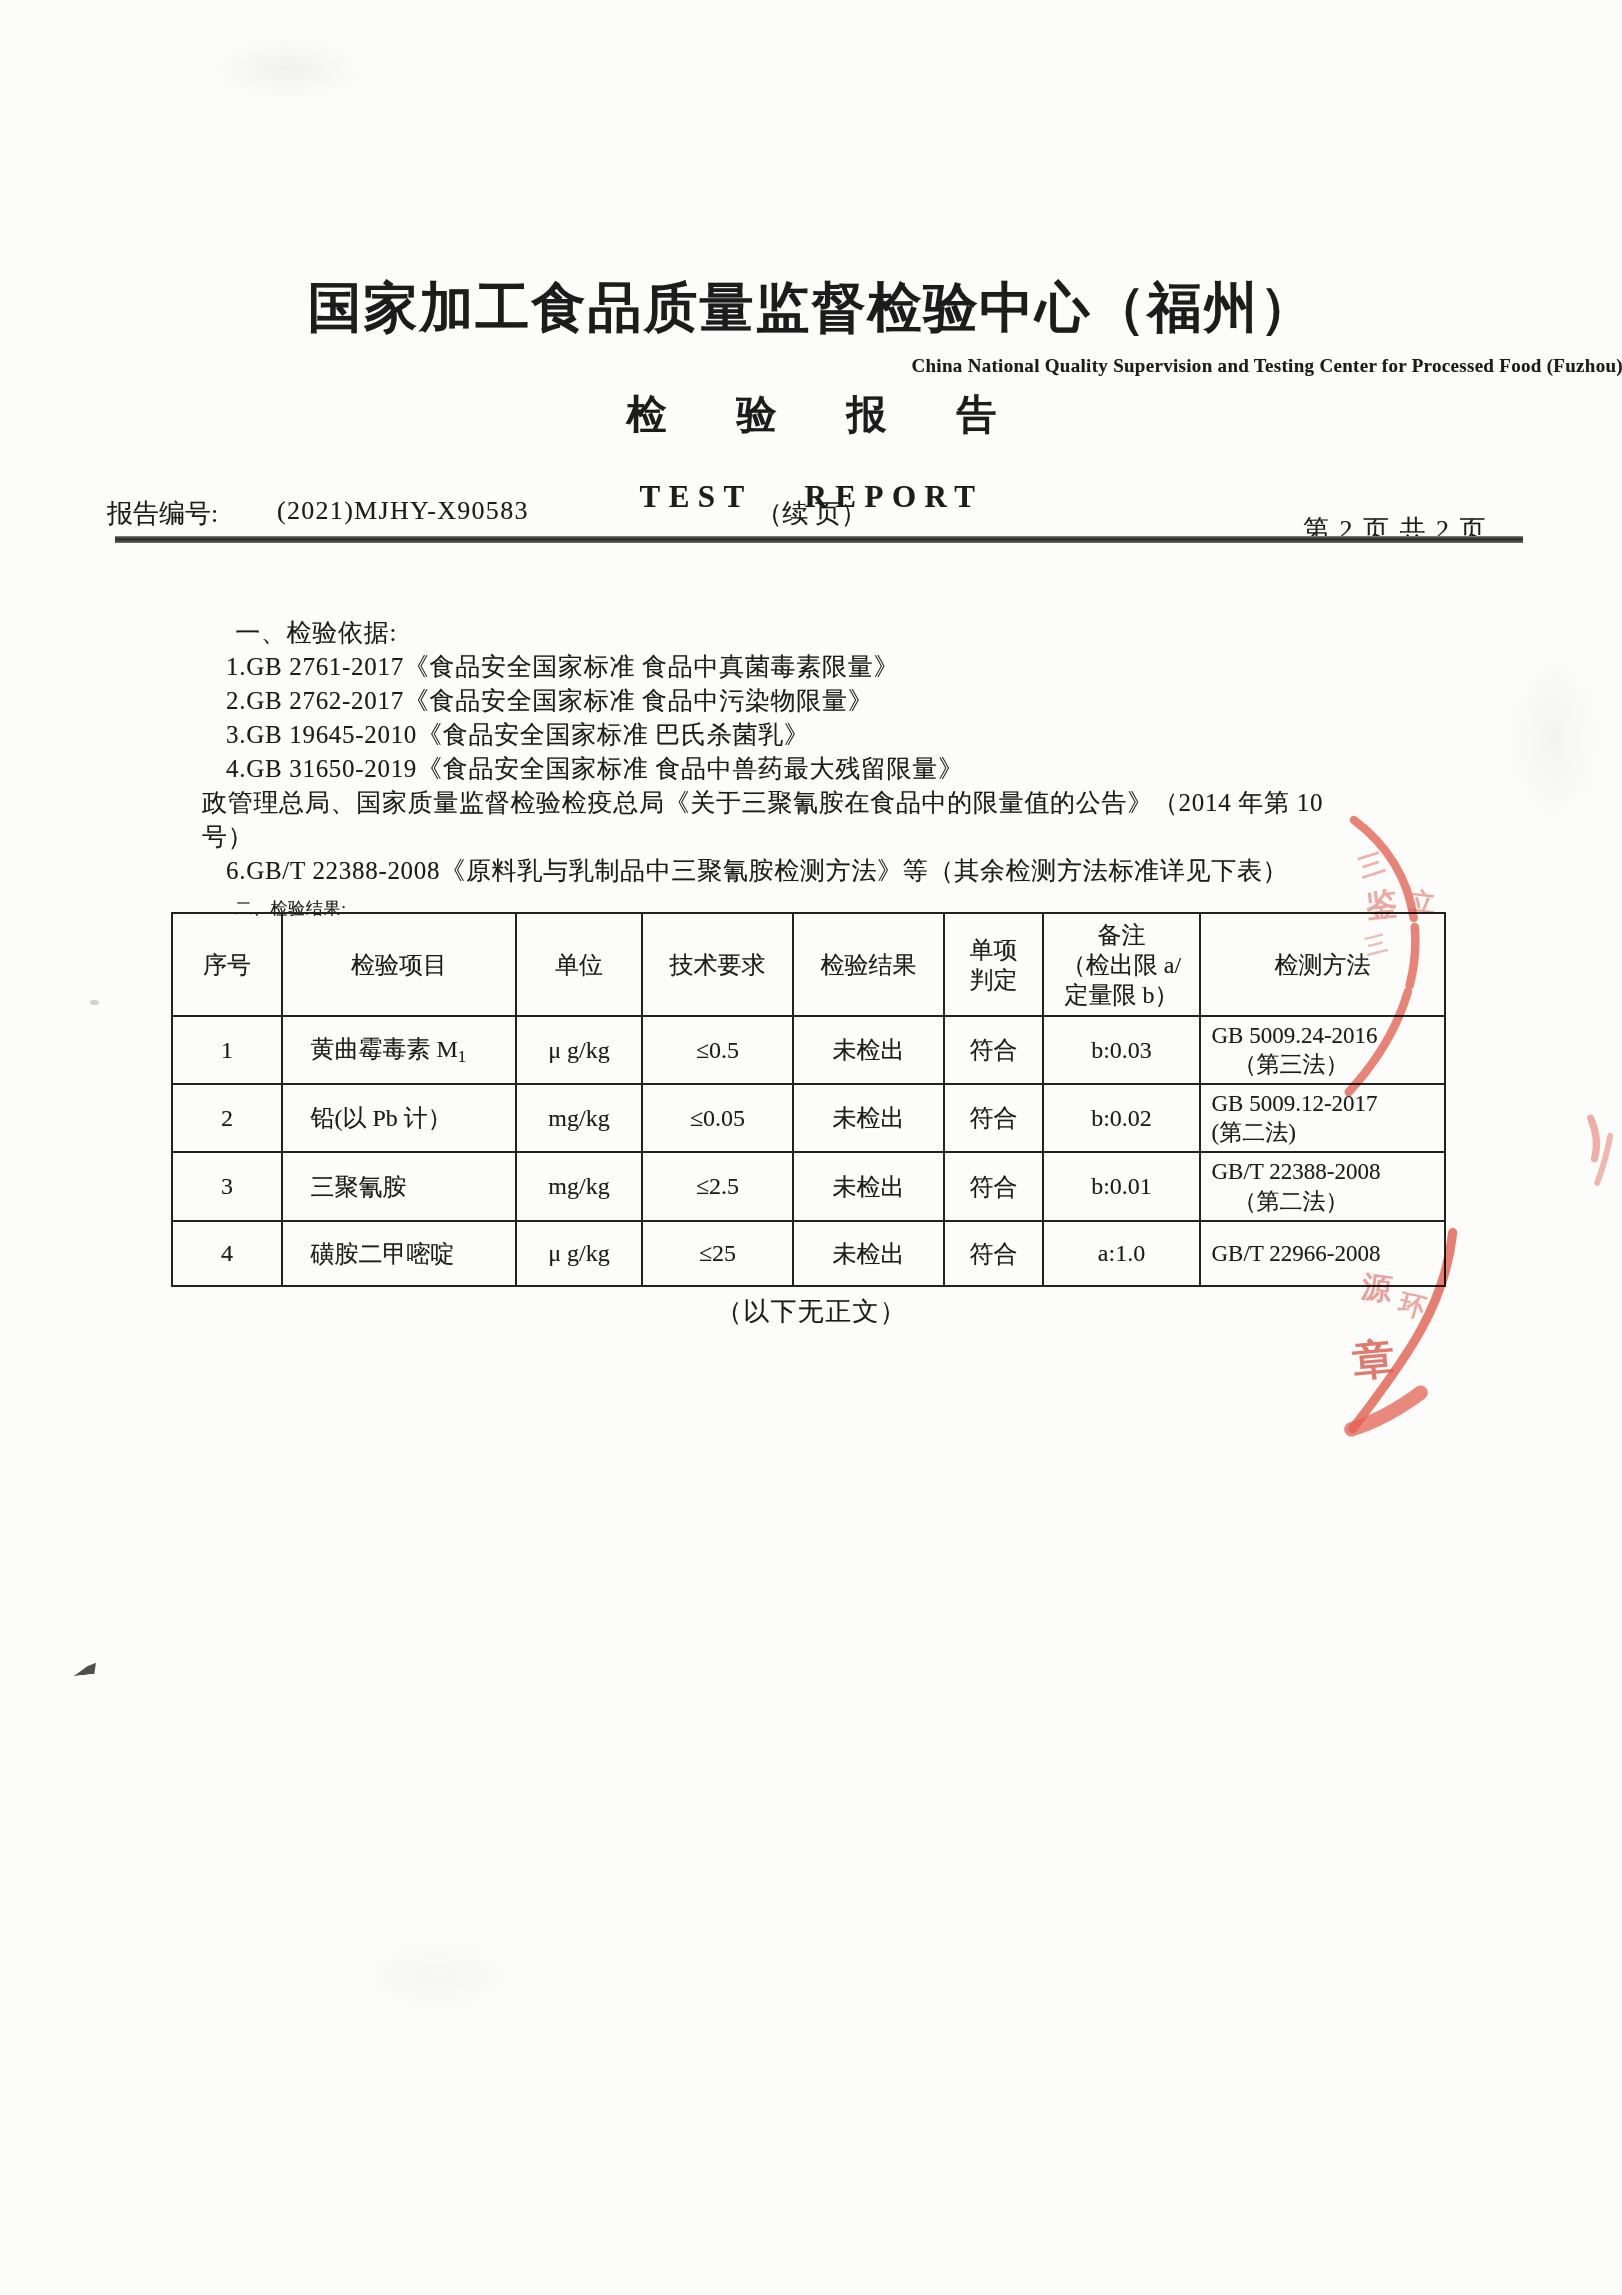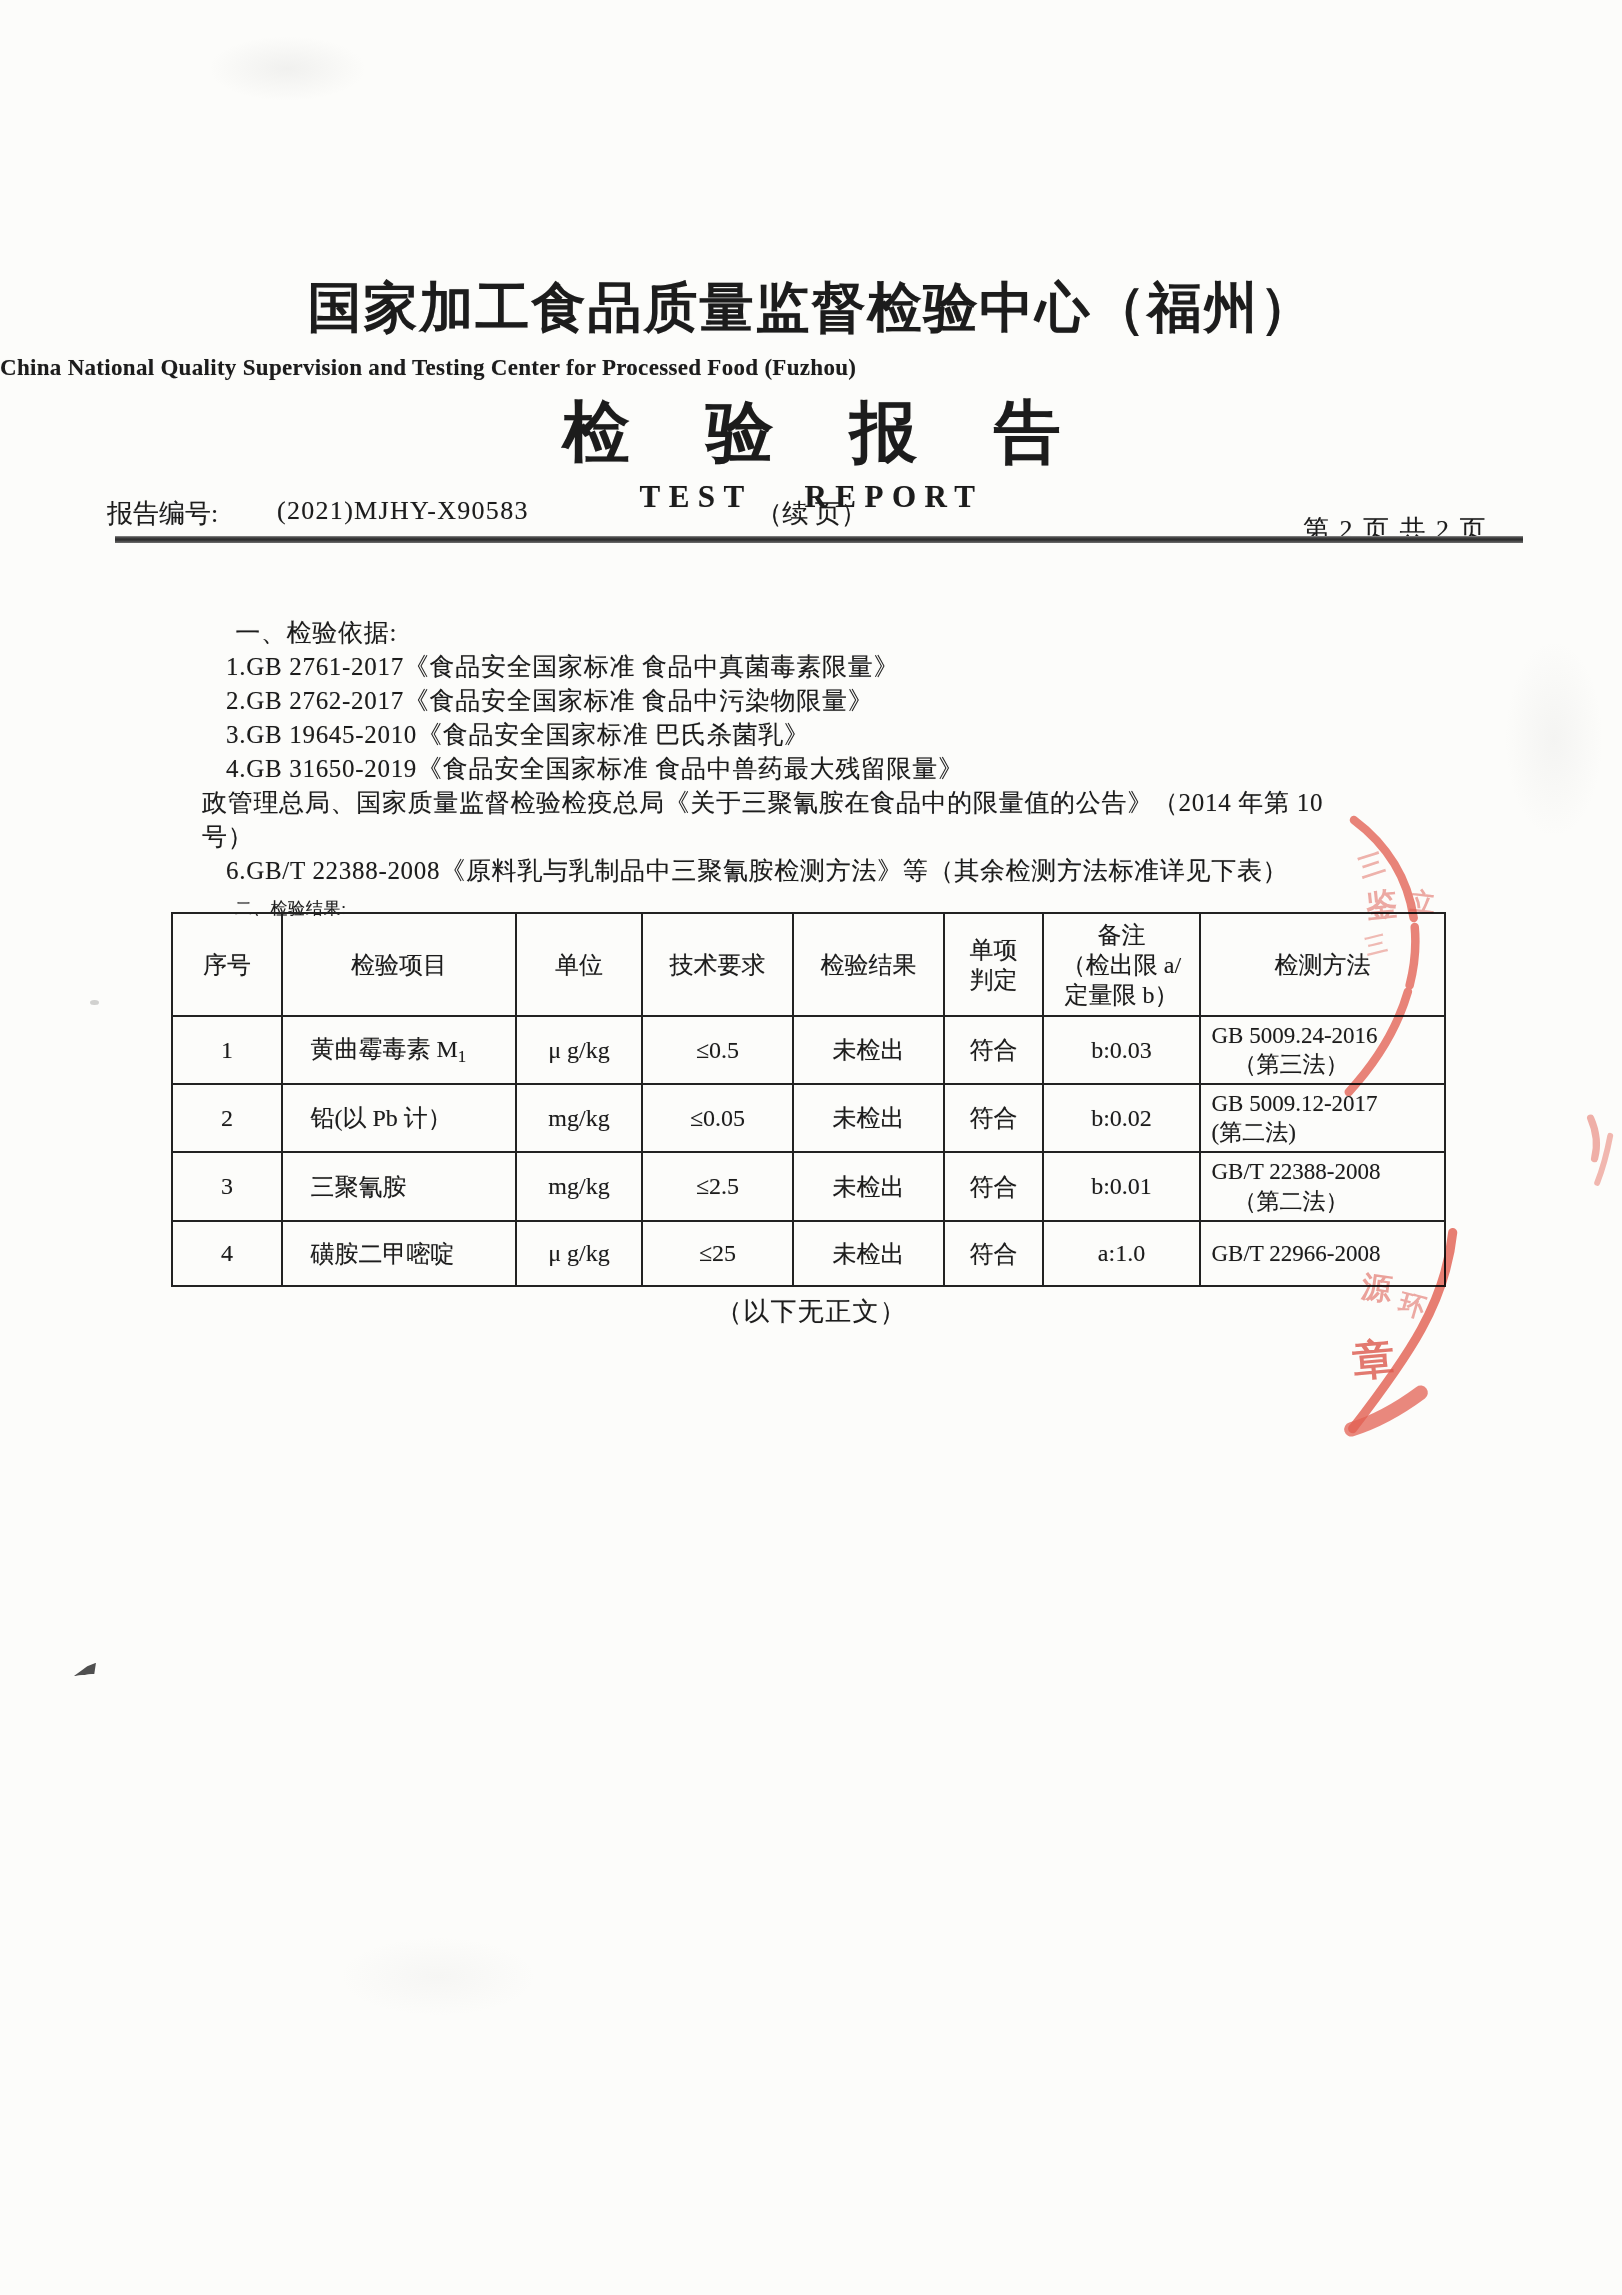--- a/index.html
+++ b/index.html
@@ -14,26 +14,26 @@
   .txt{ text-shadow:0 0 0.7px rgba(30,30,30,.38); }
 
   
   .org-cn{
     position:absolute;top:272px;left:0;width:100%;
     text-align:center;font-size:54px;font-weight:bold;
     letter-spacing:2px;white-space:nowrap;
   }
   .org-en{
     position:absolute;top:355px;left:0;width:100%;
-    text-align:left;font-size:23px;font-weight:bold;
+    text-align:right;font-size:19px;font-weight:bold;
     letter-spacing:0.3px;white-space:nowrap;
   }
   .title-cn{
     position:absolute;top:387px;left:0;width:100%;
-    text-align:center;font-size:67px;font-weight:bold;
+    text-align:center;font-size:40px;font-weight:bold;
     letter-spacing:30px;text-indent:30px;white-space:nowrap;
   }
   .title-en{
     position:absolute;top:458px;left:0;width:100%;
     text-align:center;font-size:31px;font-weight:bold;
     letter-spacing:8.5px;word-spacing:36px;white-space:nowrap;margin-top:21px;
   }
   .meta-row{position:absolute;top:496px;left:0;width:100%;height:37px;font-size:26px;}
   .report-no-label{position:absolute;left:107px;top:0;}
   .report-no{position:absolute;left:277px;top:0;letter-spacing:1.3px;}

